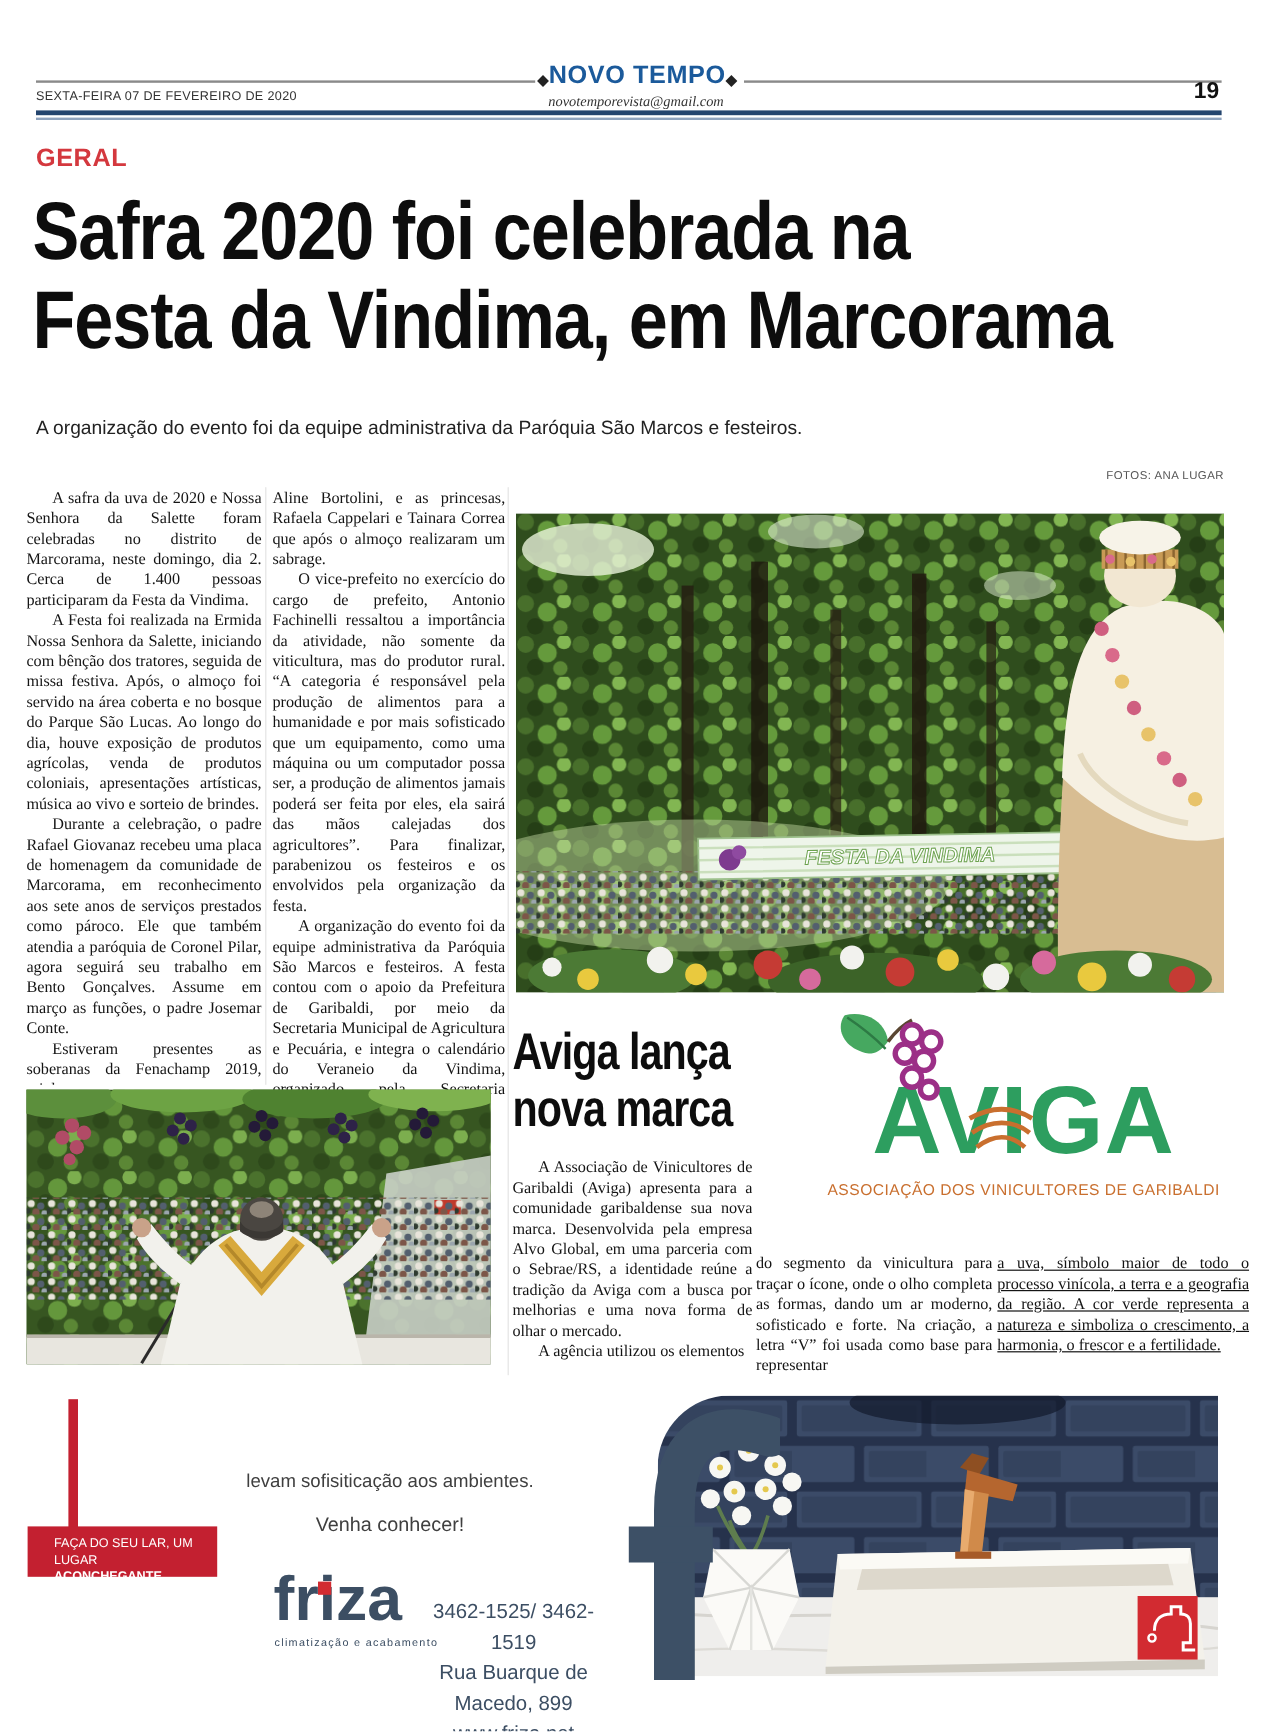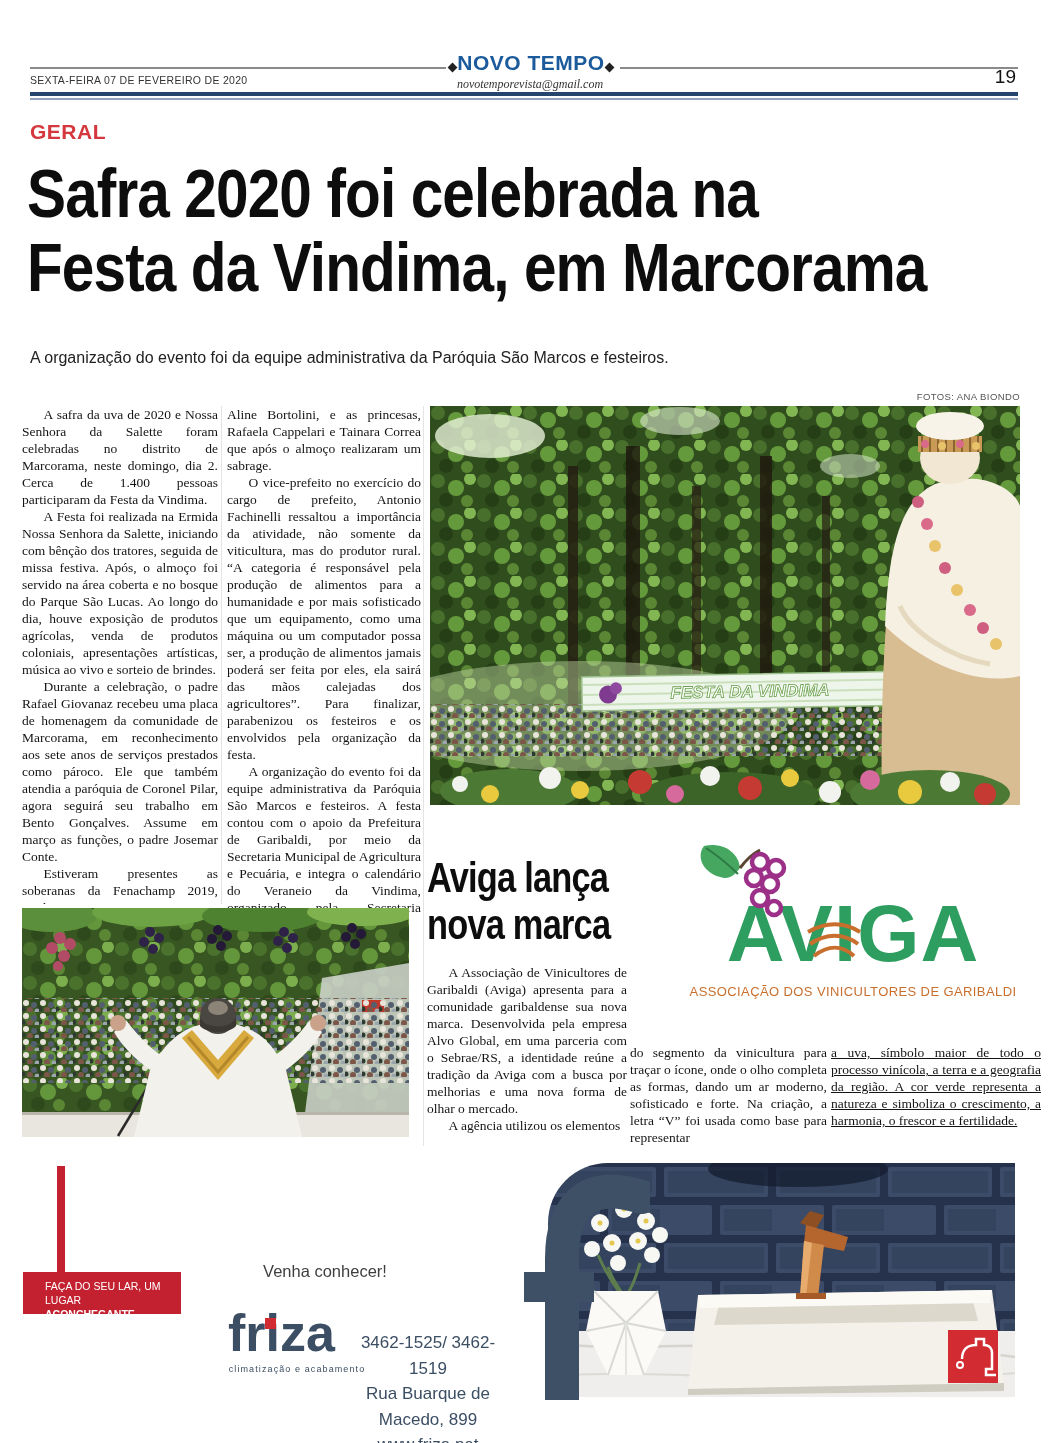--- a/index.html
+++ b/index.html
@@ -6,21 +6,21 @@
   .page{position:relative;width:1058px;height:1443px;background:#ffffff;overflow:hidden;
         font-family:"Liberation Sans",sans-serif;color:#1a1a1a;}
   .abs{position:absolute;}
 
   
   .rule-thin{height:2px;background:#8a8a8a;}
   .diamond{width:7px;height:7px;background:#222;transform:rotate(45deg);}
   .masthead{font-size:21px;font-weight:bold;color:#1b5a9b;letter-spacing:.5px;text-align:center;}
   .email{font-size:12px;font-style:italic;color:#333;text-align:center;font-family:"Liberation Serif",serif;}
   .date{font-size:10.5px;color:#333;letter-spacing:.3px;}
-  .pagenum{font-size:19px;font-weight:normal;text-align:right;color:#111;}
+  .pagenum{font-size:19px;font-weight:bold;text-align:right;color:#111;}
   .rule-navy{height:4px;background:#24456e;}
   .rule-light{height:2px;background:#8fa3bd;}
 
   .section-label{font-size:21px;font-weight:600;color:#d4383e;letter-spacing:.5px;}
 
   .headline{font-size:68px;font-weight:bold;letter-spacing:-1px;line-height:74px;color:#0d0d0d;
             transform:scaleX(.86);transform-origin:0 0;white-space:nowrap;}
   .subhead{font-size:16px;color:#222;}
   .credit{font-size:9.5px;color:#555;letter-spacing:.4px;text-align:right;}
 
@@ -62,23 +62,23 @@
   <div class="abs pagenum" style="left:978px;top:66px;width:38px;">19</div>
   <div class="abs rule-navy" style="left:30px;top:92px;width:988px;"></div>
   <div class="abs rule-light" style="left:30px;top:98px;width:988px;"></div>
 
   <div class="abs section-label" style="left:30px;top:120px;">GERAL</div>
   <div class="abs" style="left:27px;top:156px;">
     <div class="headline">Safra 2020 foi celebrada na</div>
     <div class="headline">Festa da Vindima, em Marcorama</div>
   </div>
   <div class="abs subhead" style="left:30px;top:349px;width:900px;">A organização do evento foi da equipe administrativa da Paróquia São Marcos e festeiros.</div>
-  <div class="abs credit" style="left:820px;top:391px;width:200px;">FOTOS: ANA BIONDO</div>
-
-  <div class="abs" style="left:430px;top:406px;width:590px;height:505px;">
+  <div class="abs credit" style="left:820px;top:391px;width:200px;">FOTOS: ANA LUGAR</div>
+
+  <div class="abs" style="left:430px;top:428px;width:590px;height:505px;">
     <svg width="590" height="399" viewBox="0 0 590 399">
       <defs>
         <pattern id="leaves" width="46" height="34" patternUnits="userSpaceOnUse">
           <rect width="46" height="34" fill="#2f4d1d"></rect>
           <circle cx="8" cy="7" r="7" fill="#49702c"></circle>
           <circle cx="26" cy="14" r="8" fill="#689e3e"></circle>
           <circle cx="40" cy="5" r="6" fill="#86bb55"></circle>
           <circle cx="16" cy="26" r="7" fill="#243d15"></circle>
           <circle cx="37" cy="27" r="6" fill="#5d8a36"></circle>
         </pattern>
@@ -276,20 +276,21 @@
     </svg>
     <div class="abs aviga-tagline" style="left:0;top:142px;width:330px;">ASSOCIAÇÃO DOS VINICULTORES DE GARIBALDI</div>
   </div>
 
   <div class="abs ad-red" style="left:57px;top:1166px;width:8px;height:108px;"></div>
   <div class="abs ad-red" style="left:23px;top:1272px;width:158px;height:42px;padding:7px 16px 0 22px;box-sizing:border-box;">
     <div class="ad-sideline">FAÇA DO SEU LAR, UM LUGAR</div>
     <div class="ad-sideline" style="font-weight:bold;">ACONCHEGANTE.</div>
   </div>
 
+  <div class="abs ad-head" style="left:95px;top:1226px;width:460px;">levam sofisiticação aos ambientes.</div>
   <div class="abs ad-cta" style="left:95px;top:1262px;width:460px;">Venha conhecer!</div>
 
   <div class="abs" style="left:228px;top:1308px;">
     <div class="friza">friza</div>
     <div class="abs" style="left:37px;top:10px;width:11px;height:11px;background:#d22b31;"></div>
   </div>
   <div class="abs friza-sub" style="left:222px;top:1364px;width:150px;">climatização e acabamento</div>
 
   <div class="abs friza-contact" style="left:358px;top:1330px;width:140px;">
     <div>3462-1525/ 3462-1519</div>

